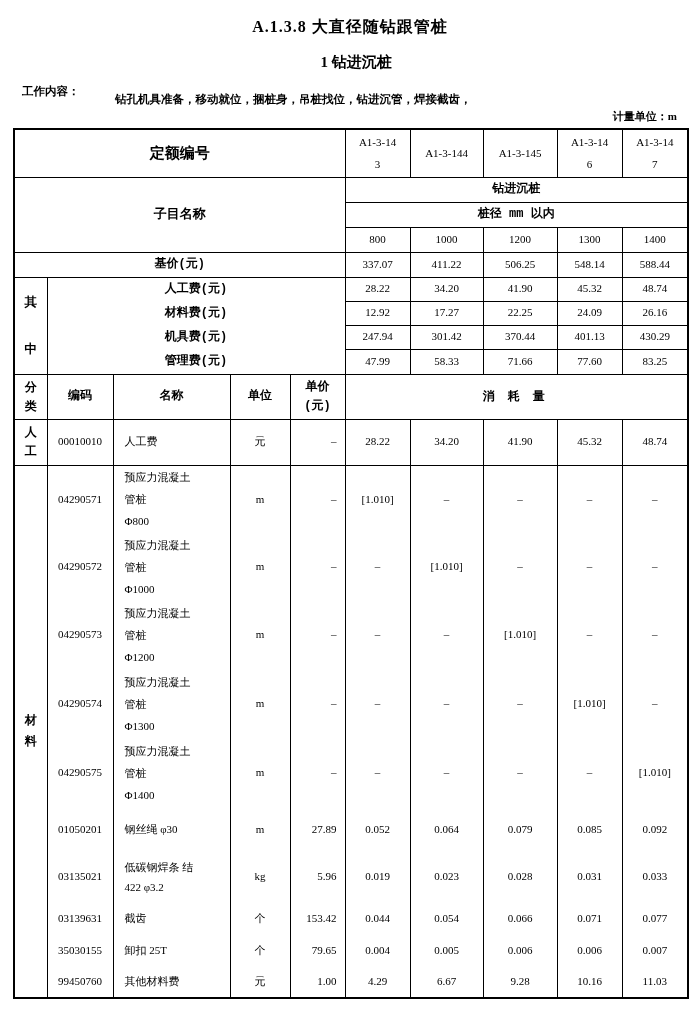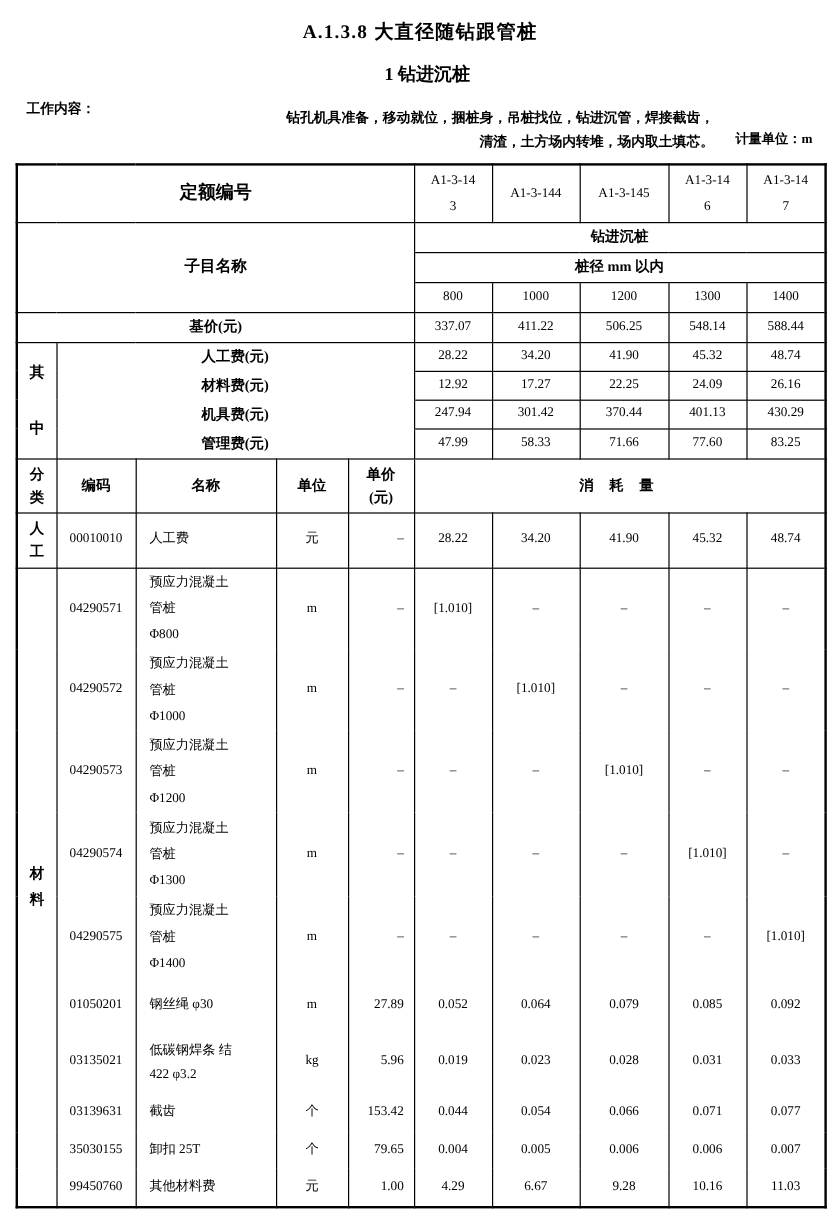--- a/index.html
+++ b/index.html
@@ -9,41 +9,41 @@
     position:relative;overflow:hidden;
   }
   .doc-title{
     text-align:center;font-size:16px;font-weight:bold;
     padding-top:17px;letter-spacing:1px;
   }
   .doc-subtitle{
     text-align:center;font-size:15px;font-weight:bold;margin-top:15px;padding-left:12px;
   }
   .work-block{
-    position:relative;margin:9px 13px 8px 13px;height:47px;
-    font-size:11.5px;font-weight:bold;line-height:20px;text-align:right;
+    position:relative;margin:9px 13px 0 13px;height:47px;
+    font-size:11.5px;font-weight:bold;line-height:20px;
   }
   .wc-label{position:absolute;left:9px;top:0;}
   .wc-lines{position:absolute;left:102px;top:8px;width:480px;}
   .unit-note{position:absolute;right:10px;bottom:2px;font-size:11px;}
 
   table.quota{
     border-collapse:collapse;table-layout:fixed;
     width:674px;margin-left:13px;
     border:2px solid #000;
     font-size:11px;
   }
   td{
     border:1px solid #000;text-align:center;vertical-align:middle;
     padding:0;line-height:1.4;overflow:hidden;
   }
   .b{font-weight:bold;}
   .fs15{font-size:15px;text-align:center;}
   .fs13{font-size:13px;}
-  .fs12{font-size:12px;}
+  .fs12{font-size:12px;font-family:Liberation Mono, monospace;}
   .pre{white-space:pre-line;}
   .lh22{line-height:22px;}
   .lh20{line-height:20px;}
   .nbh{border-top:none;border-bottom:none;}
   .nameL{text-align:left;padding-left:11px;}
   .priceR{text-align:right;padding-right:8px;}
   .vlab-qz{white-space:pre-line;line-height:47px;font-size:12.5px;font-weight:bold;}
   .vlab-2{white-space:pre-line;line-height:19px;font-size:12px;font-weight:bold;}
   .vlab-3{white-space:pre-line;line-height:21px;font-size:12px;font-weight:bold;}
   .consume{letter-spacing:5px;font-weight:bold;font-size:12px;}
@@ -52,21 +52,20 @@
 </head>
 <body>
 
 <div class="doc-title">A.1.3.8 大直径随钻跟管桩</div>
 <div class="doc-subtitle">1 钻进沉桩</div>
 
 <div class="work-block">
   <span class="wc-label">工作内容：</span>
   <div class="wc-lines">
     <div>钻孔机具准备，移动就位，捆桩身，吊桩找位，钻进沉管，焊接截齿，</div>
-    <div>清渣，土方场内转堆，场内取土填芯。</div>
   </div>
   <span class="unit-note">计量单位：m</span>
 </div>
 
 <table class="quota">
   <colgroup>
     <col style="width:33px">
       <col style="width:66px">
       <col style="width:117px">
     <col style="width:60px">

